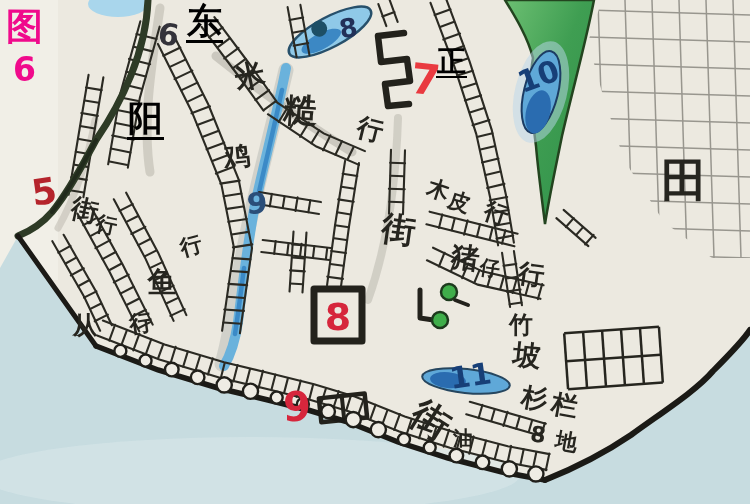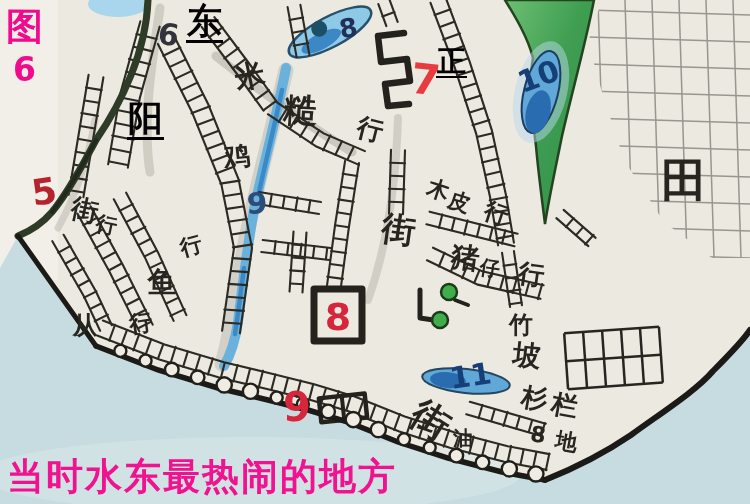--- a/index.html
+++ b/index.html
@@ -435,14 +435,13 @@
       </g>
   </svg>
 
   <div class="fig-label">
     <div class="fchar">图</div>
     <div class="fnum">6</div>
   </div>
   <div class="ov ov-dong">东</div>
   <div class="ov ov-yang">阳</div>
   <div class="ov ov-zheng">正</div>
-  <div class="caption">当时水东最热闹的地方</div>
 </div>
 
 </body></html>

